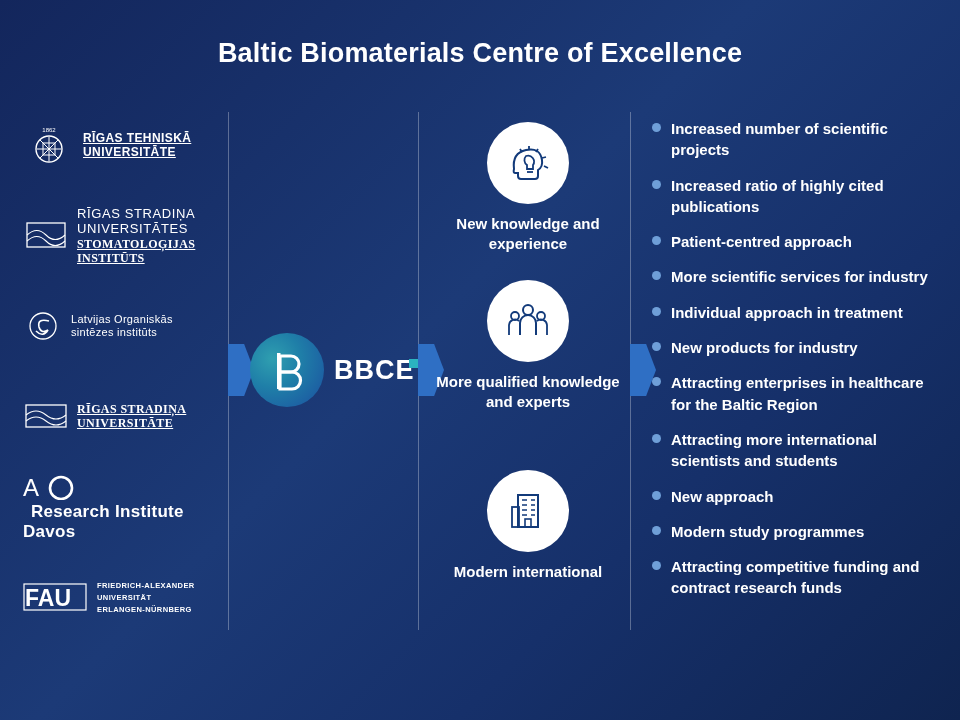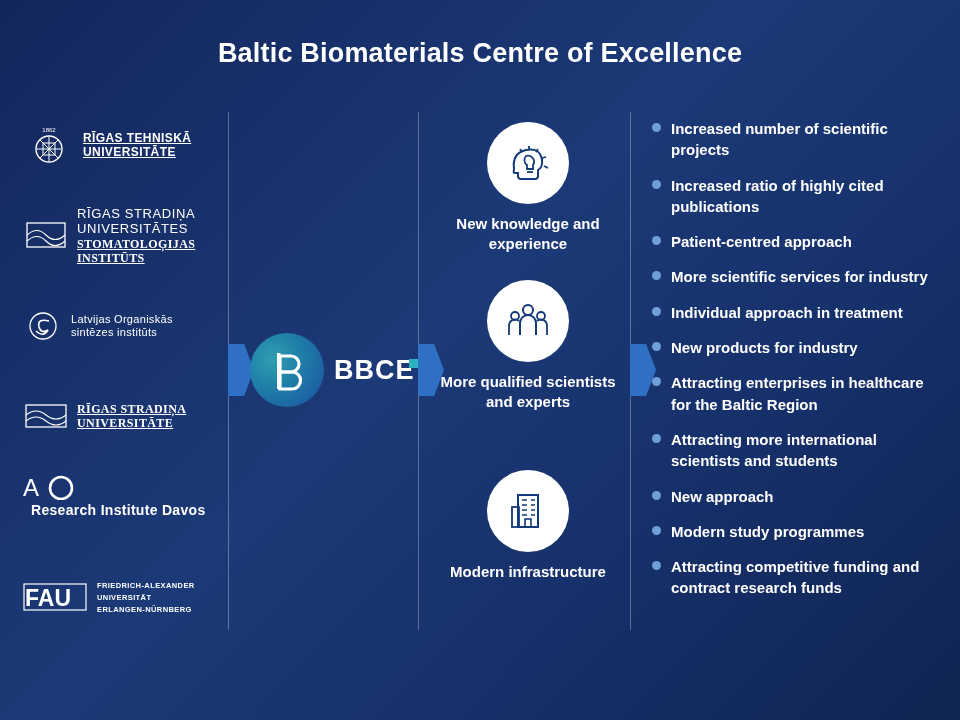--- a/index.html
+++ b/index.html
@@ -195,21 +195,21 @@
     </div>
 
     <div class="logo-row" style="flex-direction:column;align-items:flex-start;gap:2px;">
       <span class="logo-mark" style="align-self:flex-start;">
         <svg width="62" height="26" viewBox="0 0 62 26">
           <text x="0" y="22" font-size="24" fill="#fff" font-family="Liberation Sans, sans-serif">A</text>
           <circle cx="38" cy="14" r="11" fill="none" stroke="#fff" stroke-width="2.6"></circle>
         </svg>
       </span>
       <span class="logo-text">
-        <span style="font-size:14px;font-weight:bold;padding-left:8px;">Research Institute Davos</span>
+        <span style="font-size:17px;font-weight:bold;padding-left:8px;">Research Institute Davos</span>
       </span>
     </div>
 
     <div class="logo-row">
       <span class="logo-mark">
         <svg width="66" height="30" viewBox="0 0 66 30">
           <text x="2" y="24" font-size="23" font-weight="bold" fill="#fff" font-family="Liberation Sans, sans-serif">FAU</text>
           <rect x="1" y="2" width="62" height="26" fill="none" stroke="#fff" stroke-width="1.2"></rect>
         </svg>
       </span>
@@ -262,33 +262,33 @@
       <div class="circ">
         <svg width="48" height="48" viewBox="0 0 48 48">
           <circle cx="24" cy="13" r="5" fill="none" stroke="#123a7a" stroke-width="2"></circle>
           <path d="M16 38 v-12 a8 8 0 0 1 16 0 v12" fill="none" stroke="#123a7a" stroke-width="2"></path>
           <circle cx="11" cy="19" r="4" fill="none" stroke="#123a7a" stroke-width="1.8"></circle>
           <path d="M5 38 v-10 a6 6 0 0 1 10 -4" fill="none" stroke="#123a7a" stroke-width="1.8"></path>
           <circle cx="37" cy="19" r="4" fill="none" stroke="#123a7a" stroke-width="1.8"></circle>
           <path d="M43 38 v-10 a6 6 0 0 0 -10 -4" fill="none" stroke="#123a7a" stroke-width="1.8"></path>
         </svg>
       </div>
-      <div class="outcome-label">More qualified scientists and experts</div>
+      <div class="outcome-label">More qualified knowledge and experts</div>
     </div>
 
     <div class="outcome o3">
       <div class="circ">
         <svg width="48" height="48" viewBox="0 0 48 48">
           <rect x="14" y="8" width="20" height="32" fill="none" stroke="#123a7a" stroke-width="2"></rect>
           <rect x="8" y="20" width="7" height="20" fill="none" stroke="#123a7a" stroke-width="1.8"></rect>
           <path d="M18 13 h5 M18 18 h5 M18 23 h5 M18 28 h5 M27 13 h4 M27 18 h4 M27 23 h4 M27 28 h4" stroke="#123a7a" stroke-width="1.6"></path>
           <rect x="21" y="32" width="6" height="8" fill="none" stroke="#123a7a" stroke-width="1.6"></rect>
         </svg>
       </div>
-      <div class="outcome-label">Modern infrastructure</div>
+      <div class="outcome-label">Modern international</div>
     </div>
 
   </div>
 
   <div class="benefits">
     <div class="benefit">
       <span class="dot"></span>
       <span class="benefit-text">Increased number of scientific projects</span>
     </div>
     <div class="benefit">

